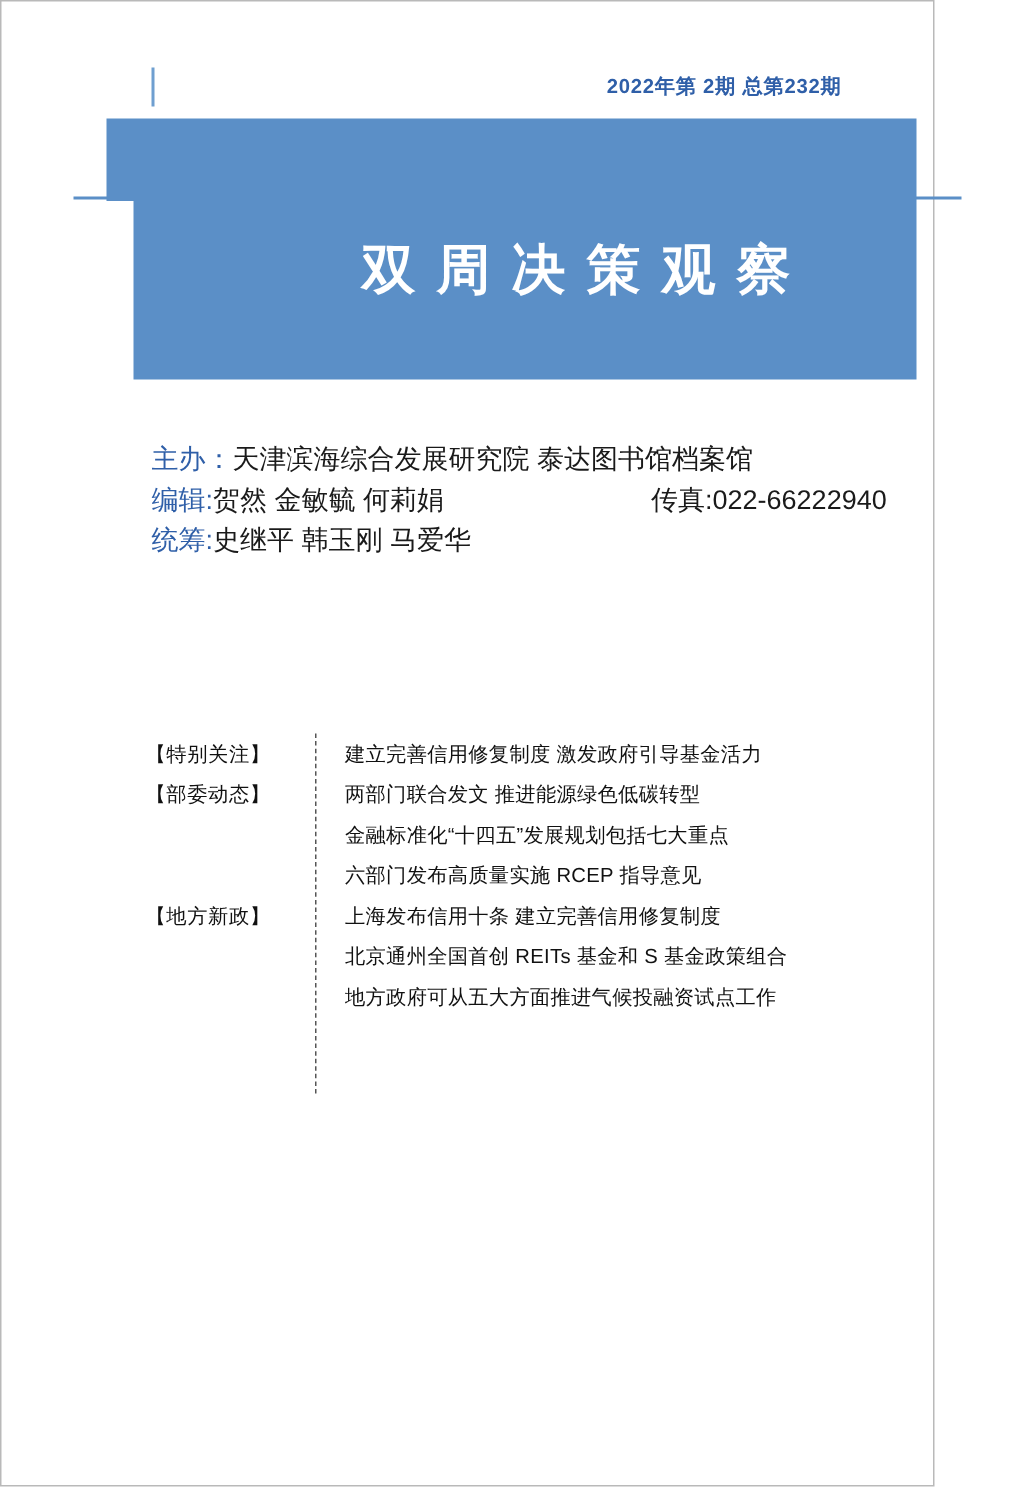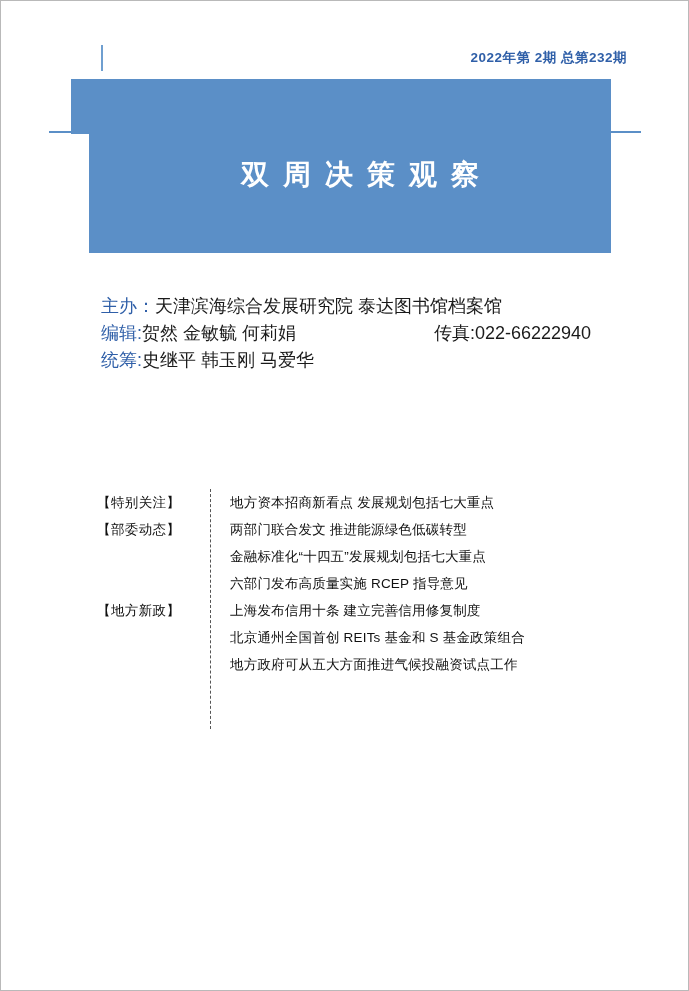--- a/index.html
+++ b/index.html
@@ -11,21 +11,21 @@
     width: 689px;
     height: 991px;
     position: relative;
     font-family: "Liberation Sans", sans-serif;
     color: #111;
     overflow: hidden;
   }
   .page {
     position: absolute;
     left: 0; top: 0;
-    width: 689px;
+    width: 623px;
     height: 991px;
     border: 1px solid #b9b9b9;
     box-sizing: border-box;
     background: #fff;
   }
 
   
   .issue-line {
     position: absolute;
     right: 61px;
@@ -97,21 +97,21 @@
     font-family: "Liberation Serif", serif;
     font-size: 8px;
     letter-spacing: 0.2px;
     margin-top: 2px;
     color: #ffffff;
   }
   .masthead-title {
     position: absolute;
     left: 240px;
     top: 155px;
-    font-size: 28px;
+    font-size: 36px;
     font-weight: bold;
     letter-spacing: 14px;
     color: #ffffff;
     white-space: nowrap;
   }
 
   
   .info-block {
     position: absolute;
     left: 100px;
@@ -205,21 +205,21 @@
     <div class="info-row">
       <span class="info-label">统筹:</span><span class="info-value">史继平  韩玉刚  马爱华</span>
     </div>
   </div>
 
   <div class="toc">
     <div class="toc-divider"></div>
 
     <div class="toc-row">
       <span class="toc-cat">【特别关注】</span>
-      <span class="toc-title">地方资本招商新看点 发展规划包括七大重点</span>
+      <span class="toc-title">建立完善信用修复制度 激发政府引导基金活力</span>
     </div>
     <div class="toc-row">
       <span class="toc-cat">【部委动态】</span>
       <span class="toc-title">两部门联合发文 推进能源绿色低碳转型</span>
     </div>
     <div class="toc-row">
       <span class="toc-cat"></span>
       <span class="toc-title">金融标准化“十四五”发展规划包括七大重点</span>
     </div>
     <div class="toc-row">

